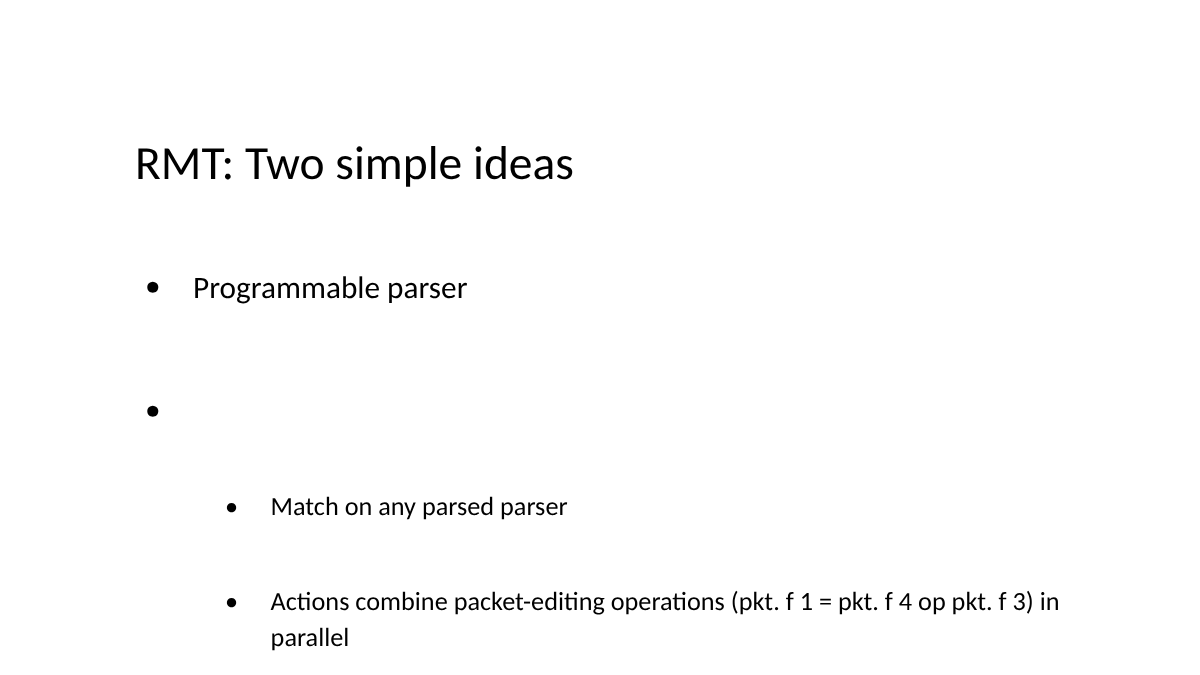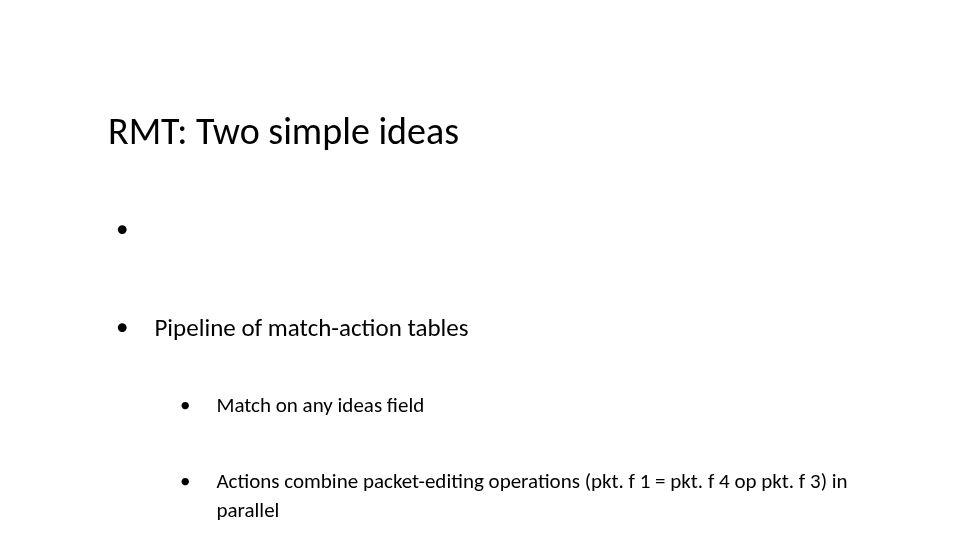--- a/index.html
+++ b/index.html
@@ -54,29 +54,29 @@
       max-width: 760px;
     }
   </style>
 </head>
 <body>
 
 <h1 class="slide-title">RMT: Two simple ideas</h1>
 
 <div class="bullet-level-1">
   <span class="dot">•</span>
+  <span class="text">Programmable parser</span>
 </div>
 
 <div class="bullet-level-1 tight">
   <span class="dot">•</span>
-  <span class="text">Pipeline of match-action tables</span>
 </div>
 
 <div class="sub-bullets">
   <div class="bullet-level-2">
     <span class="dot">•</span>
-    <span class="text">Match on any ideas field</span>
+    <span class="text">Match on any parsed parser</span>
   </div>
   <div class="bullet-level-2">
     <span class="dot">•</span>
     <span class="text">Actions combine packet-editing operations (pkt. f 1 = pkt. f 4 op pkt. f 3) in parallel</span>
   </div>
 </div>
 
 </body></html>

